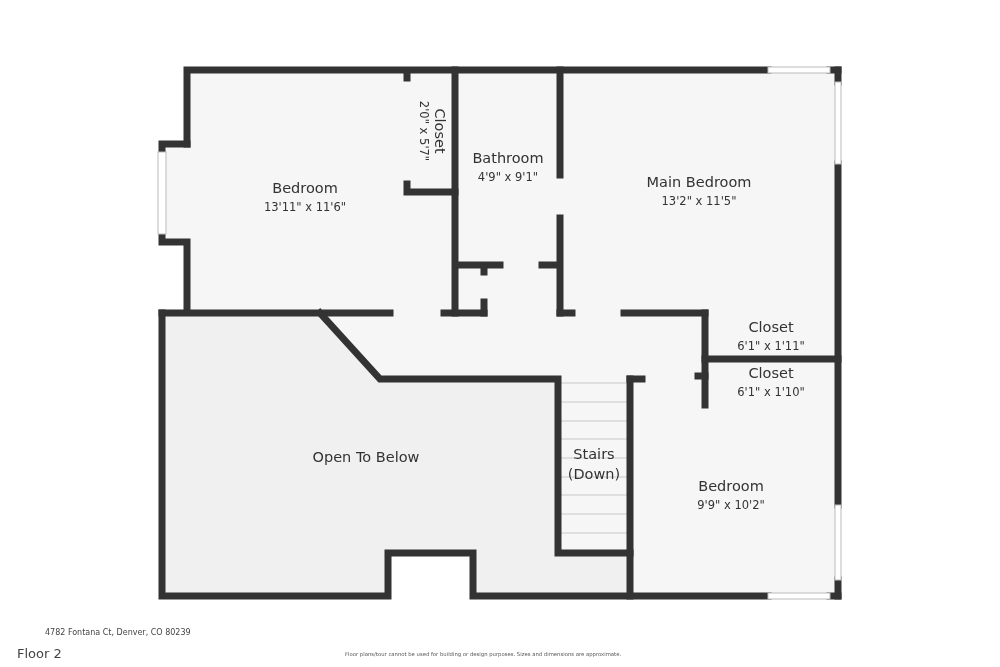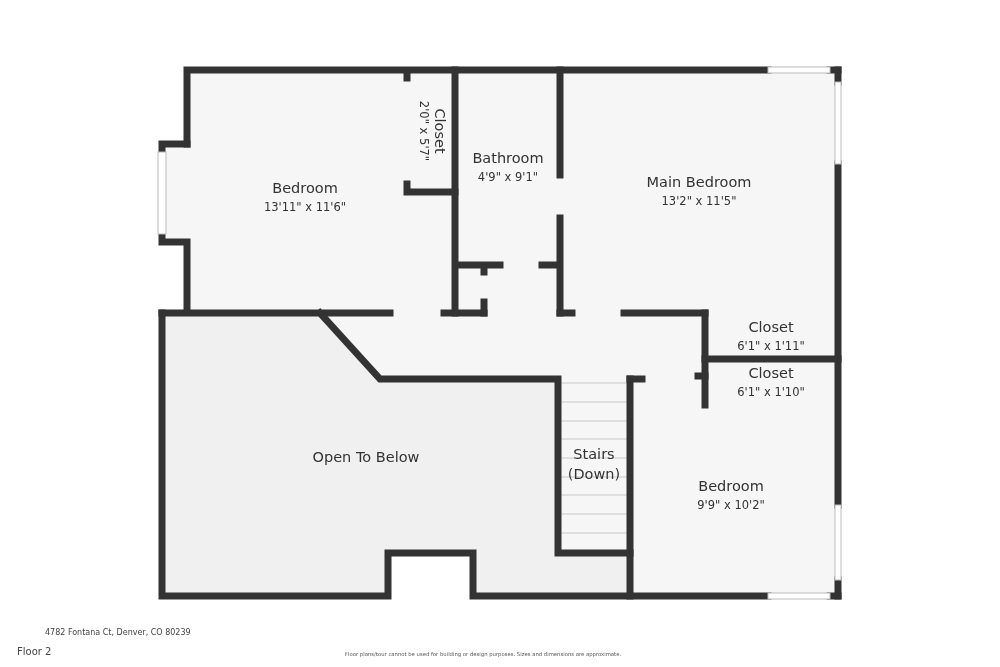--- a/index.html
+++ b/index.html
@@ -1,21 +1,21 @@
 <!DOCTYPE html>
 <html><head>
   <meta charset="utf-8">
   <style>
     html, body { margin: 0; padding: 0; background: #ffffff; }
     body { width: 1000px; height: 667px; position: relative; overflow: hidden; font-family: "DejaVu Sans", sans-serif; }
     #plan { position: absolute; left: 0; top: 0; width: 1000px; height: 667px; }
     .room-name { font-family: "DejaVu Sans", sans-serif; font-size: 14.5px; fill: #333333; text-anchor: middle; }
     .room-dim { font-family: "DejaVu Sans", sans-serif; font-size: 11.5px; fill: #333333; text-anchor: middle; }
     .footer-address { position: absolute; left: 17px; top: 628px; font-size: 8px; color: #444; margin-left: 28px; }
-    .footer-floor { position: absolute; left: 17px; top: 646px; font-size: 10px; color: #444; }
+    .footer-floor { position: absolute; left: 17px; top: 646px; font-size: 13px; color: #444; }
     .footer-disclaimer { position: absolute; left: 345px; top: 651px; font-size: 5.3px; color: #555; white-space: nowrap; }
   </style>
 </head>
 <body>
 
 <svg id="plan" viewBox="0 0 1000 667" xmlns="http://www.w3.org/2000/svg">
 
   <g>
 
     <rect x="188" y="71" width="270" height="242" fill="#f6f6f6"></rect>

